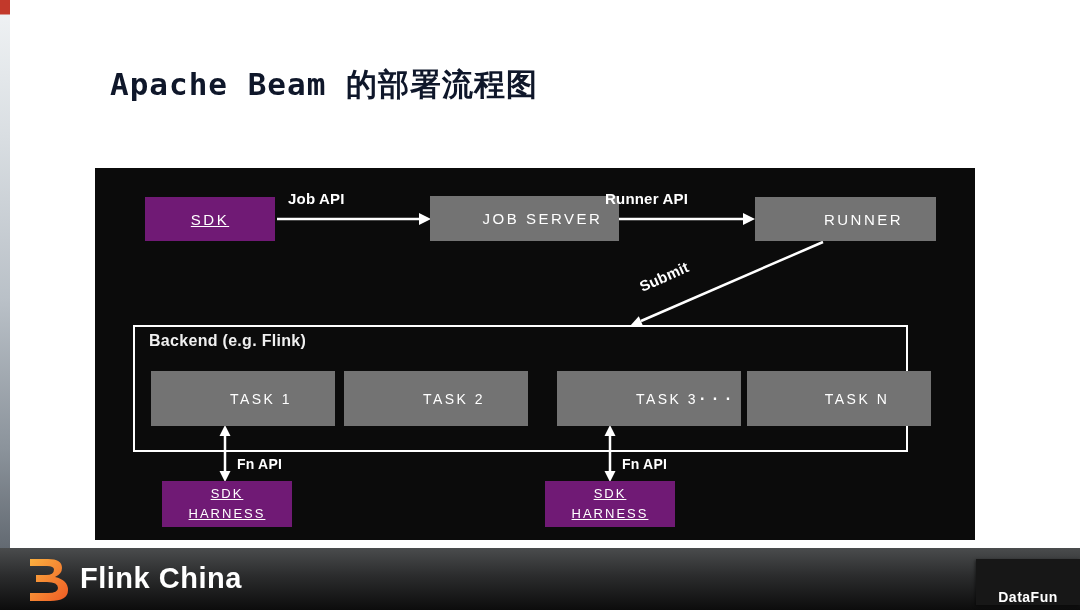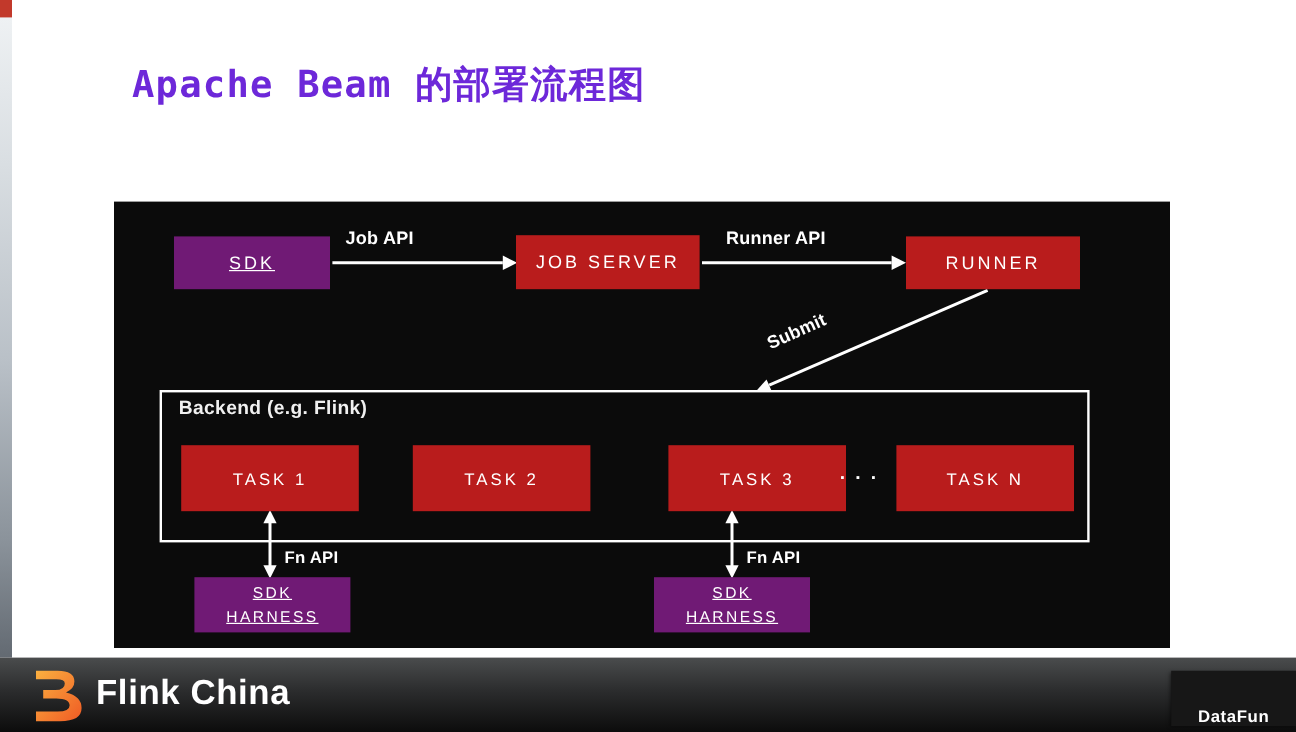--- a/index.html
+++ b/index.html
@@ -11,38 +11,38 @@
   
   .left-strip {
     position:absolute; left:0; top:0; width:10px; height:548px;
     background:linear-gradient(180deg,
       #c2392b 0px, #c2392b 14px,
       #eef1f3 15px, #d9dee2 25%, #b9c0c7 55%, #8b939b 82%, #636a72 100%);
   }
 
   
   .title {
-    position:absolute; left:110px; top:50px; margin:0;
+    position:absolute; left:110px; top:64px; margin:0;
     font-family:"DejaVu Sans Mono", monospace;
-    font-size:31px; font-weight:bold; color:#6d28d9; letter-spacing:1px;
+    font-size:31px; font-weight:bold; color:#0f172a; letter-spacing:1px;
   }
 
   
   .diagram {
     position:absolute; left:95px; top:168px; width:880px; height:372px;
     background:#0b0b0b;
   }
   .arrows { position:absolute; left:0; top:0; width:880px; height:372px; }
 
   .node {
     position:absolute; display:flex; align-items:center; justify-content:center;
     color:#ffffff; font-size:15px; letter-spacing:2.5px; font-weight:400;
   }
   .red   { background:#701a75;text-decoration:underline; }
-  .green { background:#b91c1c; }
+  .green { background:#737373;padding-left:36px; }
 
   .n-sdk        { left:50px;  top:29px;  width:130px; height:44px; }
   .n-jobserver  { left:335px; top:28px;  width:153px; height:45px; }
   .n-runner     { left:660px; top:29px;  width:145px; height:44px; }
 
   .backend-box {
     position:absolute; left:38px; top:157px; width:775px; height:127px;
     border:2px solid #ffffff; box-sizing:border-box; background:transparent;
   }
   .backend-label {

